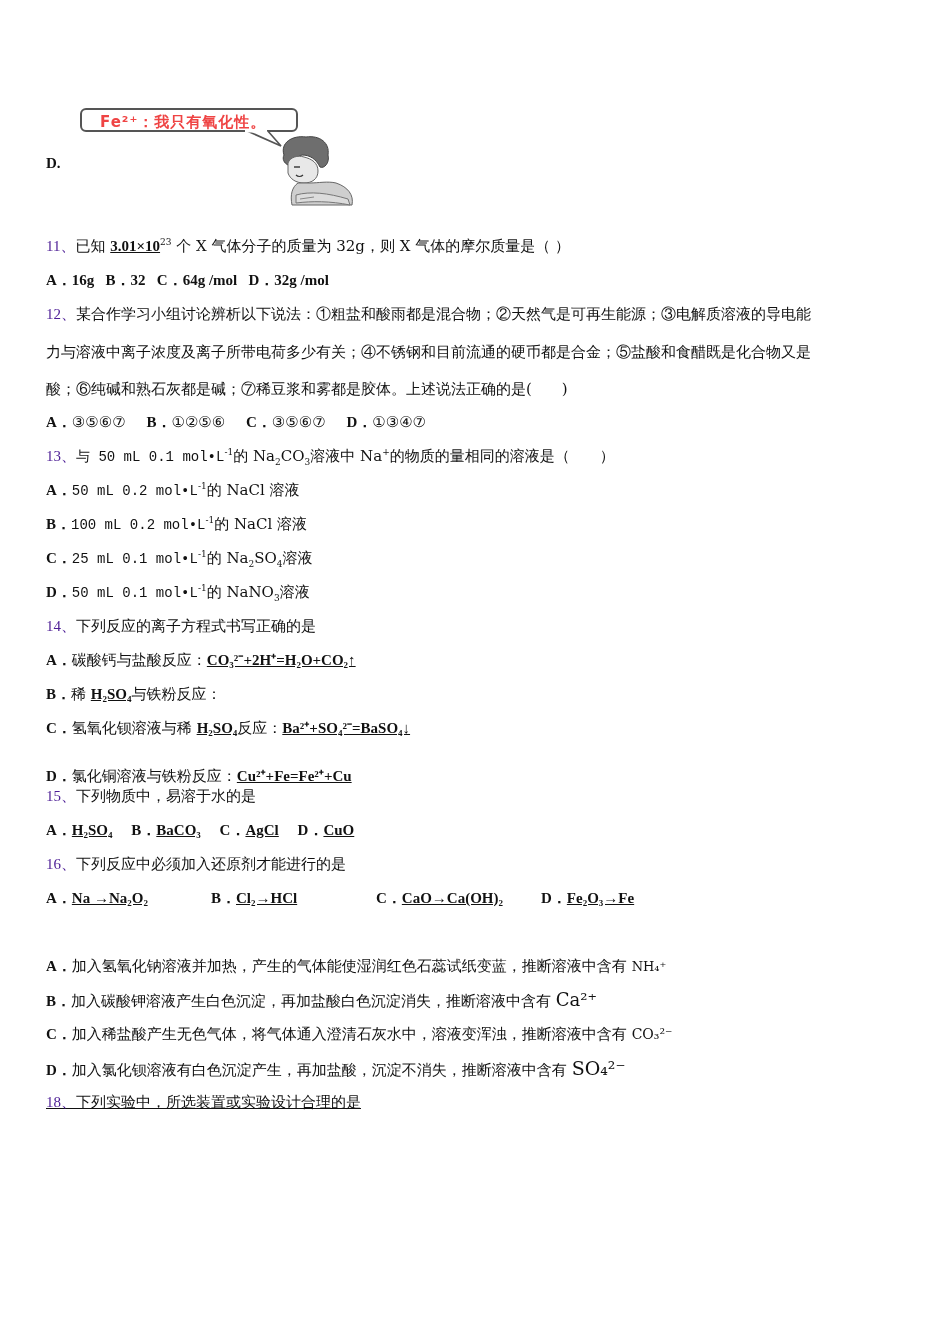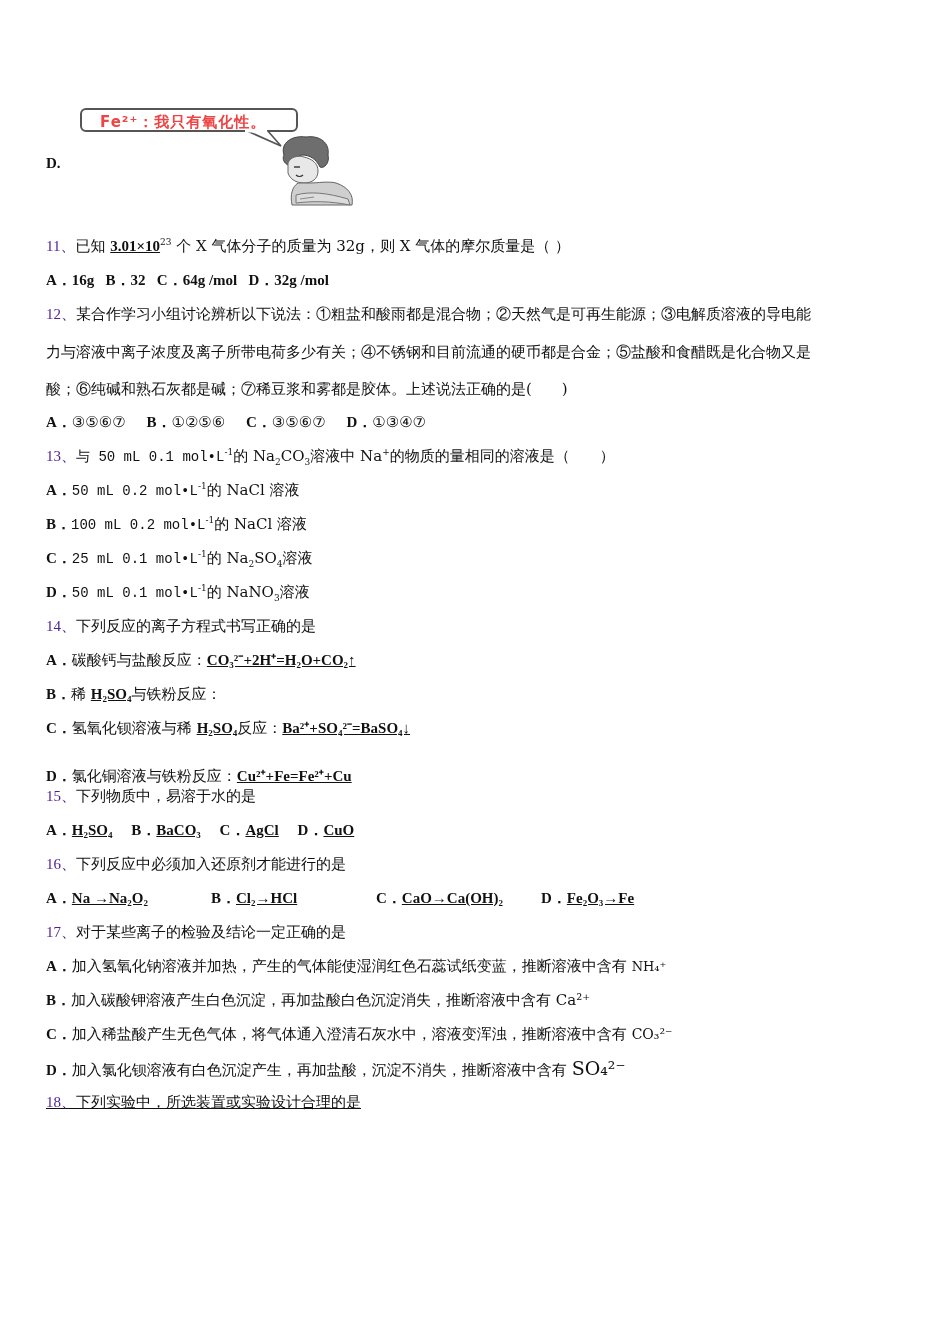--- a/index.html
+++ b/index.html
@@ -111,28 +111,25 @@
   <div class="line" style="top:854px;">
     <span class="qnum">16、</span><span>下列反应中必须加入还原剂才能进行的是</span>
   </div>
   <div class="line" style="top:888px;">
     <span style="position:absolute; left:0;"><span class="opt">A．</span><span class="b">Na →Na₂O₂</span></span>
     <span style="position:absolute; left:165px;"><span class="opt">B．</span><span class="b">Cl₂→HCl</span></span>
     <span style="position:absolute; left:330px;"><span class="opt">C．</span><span class="b">CaO→Ca(OH)₂</span></span>
     <span style="position:absolute; left:495px;"><span class="opt">D．</span><span class="b">Fe₂O₃→Fe</span></span>
   </div>
 
-  <div class="line" style="top:922px;">
-    <span class="qnum">17、</span><span>对于某些离子的检验及结论一定正确的是</span>
-  </div>
   <div class="line" style="top:956px;">
     <span class="opt">A．</span><span>加入氢氧化钠溶液并加热，产生的气体能使湿润红色石蕊试纸变蓝，推断溶液中含有 </span><span style="font-size:13px">NH₄⁺</span>
   </div>
   <div class="line" style="top:990px;">
-    <span class="opt">B．</span><span>加入碳酸钾溶液产生白色沉淀，再加盐酸白色沉淀消失，推断溶液中含有 </span><span style="font-size:15px">Ca²⁺</span>
+    <span class="opt">B．</span><span>加入碳酸钾溶液产生白色沉淀，再加盐酸白色沉淀消失，推断溶液中含有 </span><span style="font-size:18px">Ca²⁺</span>
   </div>
   <div class="line" style="top:1024px;">
     <span class="opt">C．</span><span>加入稀盐酸产生无色气体，将气体通入澄清石灰水中，溶液变浑浊，推断溶液中含有 </span><span style="font-size:14px">CO₃²⁻</span>
   </div>
   <div class="line" style="top:1058px;">
     <span class="opt">D．</span><span>加入氯化钡溶液有白色沉淀产生，再加盐酸，沉淀不消失，推断溶液中含有 </span><span style="font-size:19px">SO₄²⁻</span>
   </div>
 
   <div class="line" style="top:1092px;text-decoration:underline;">
     <span class="qnum">18、</span><span>下列实验中，所选装置或实验设计合理的是</span>

